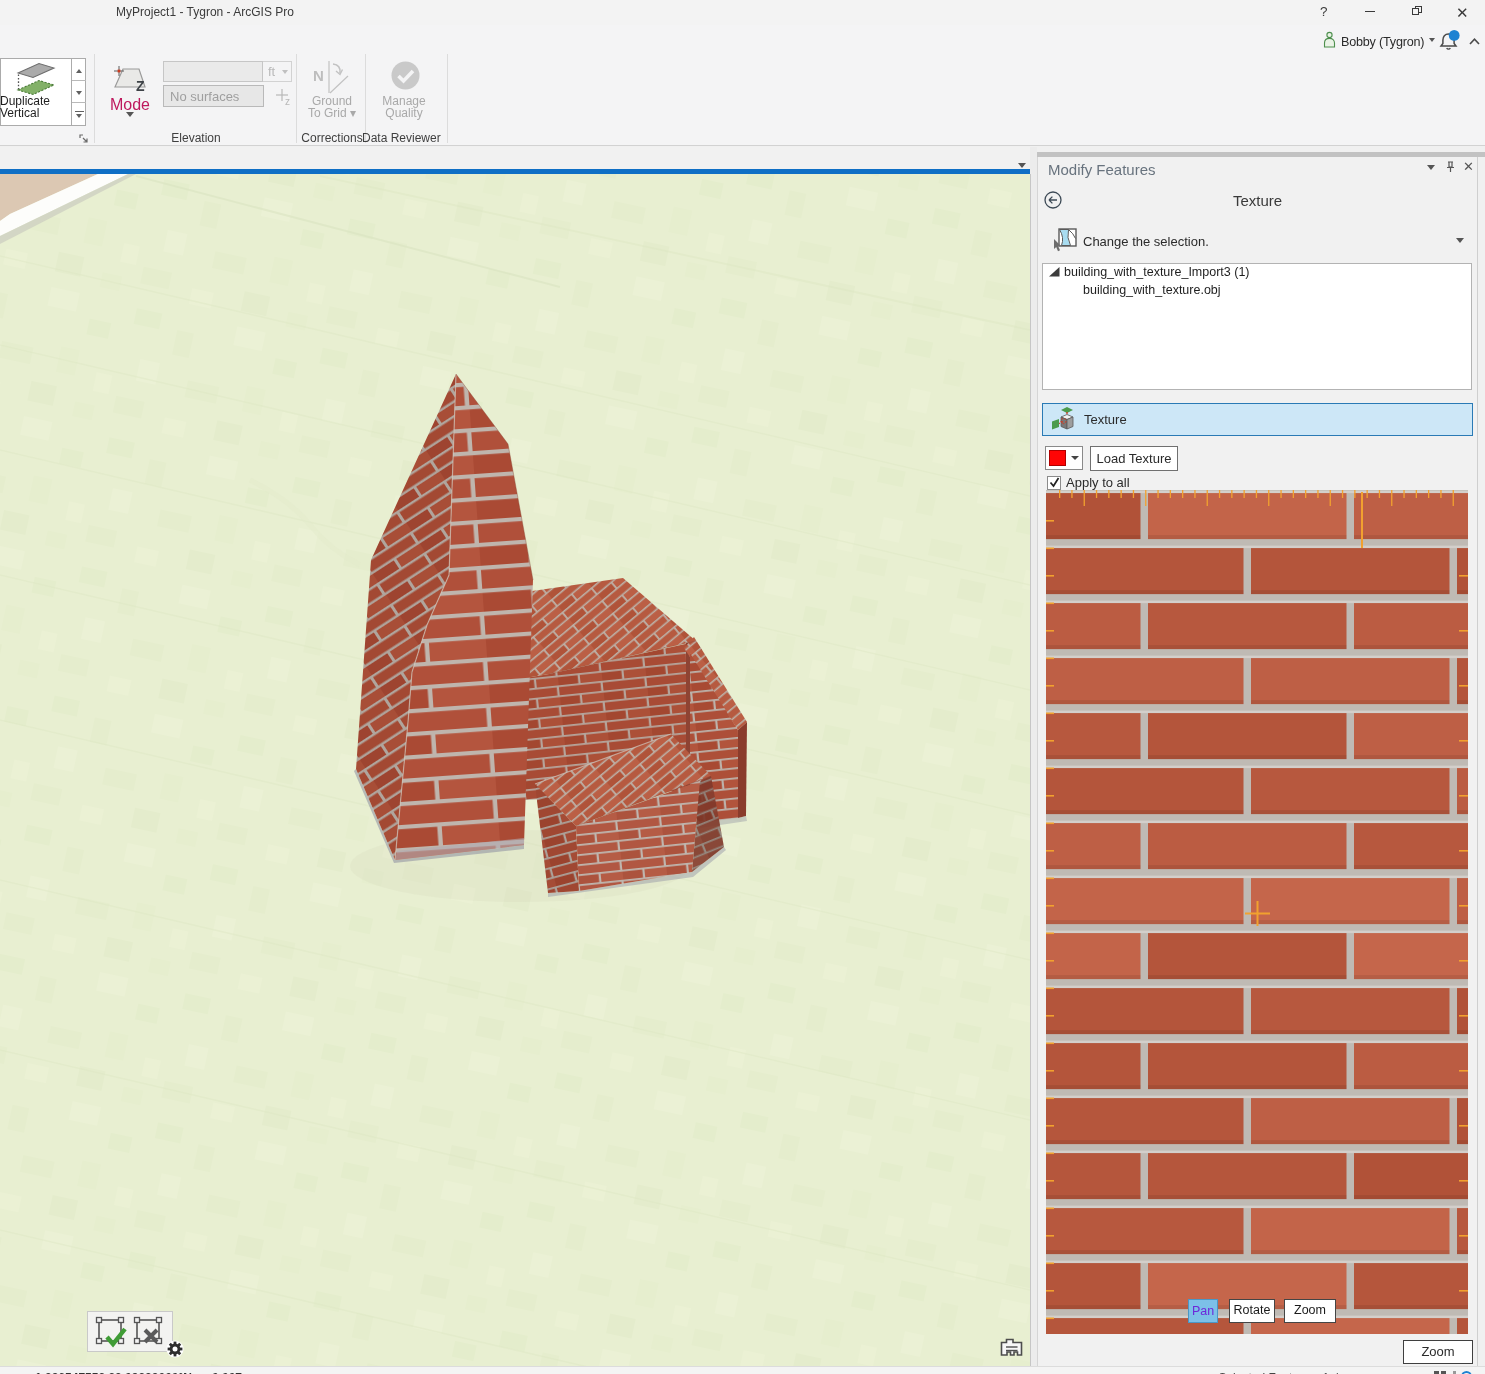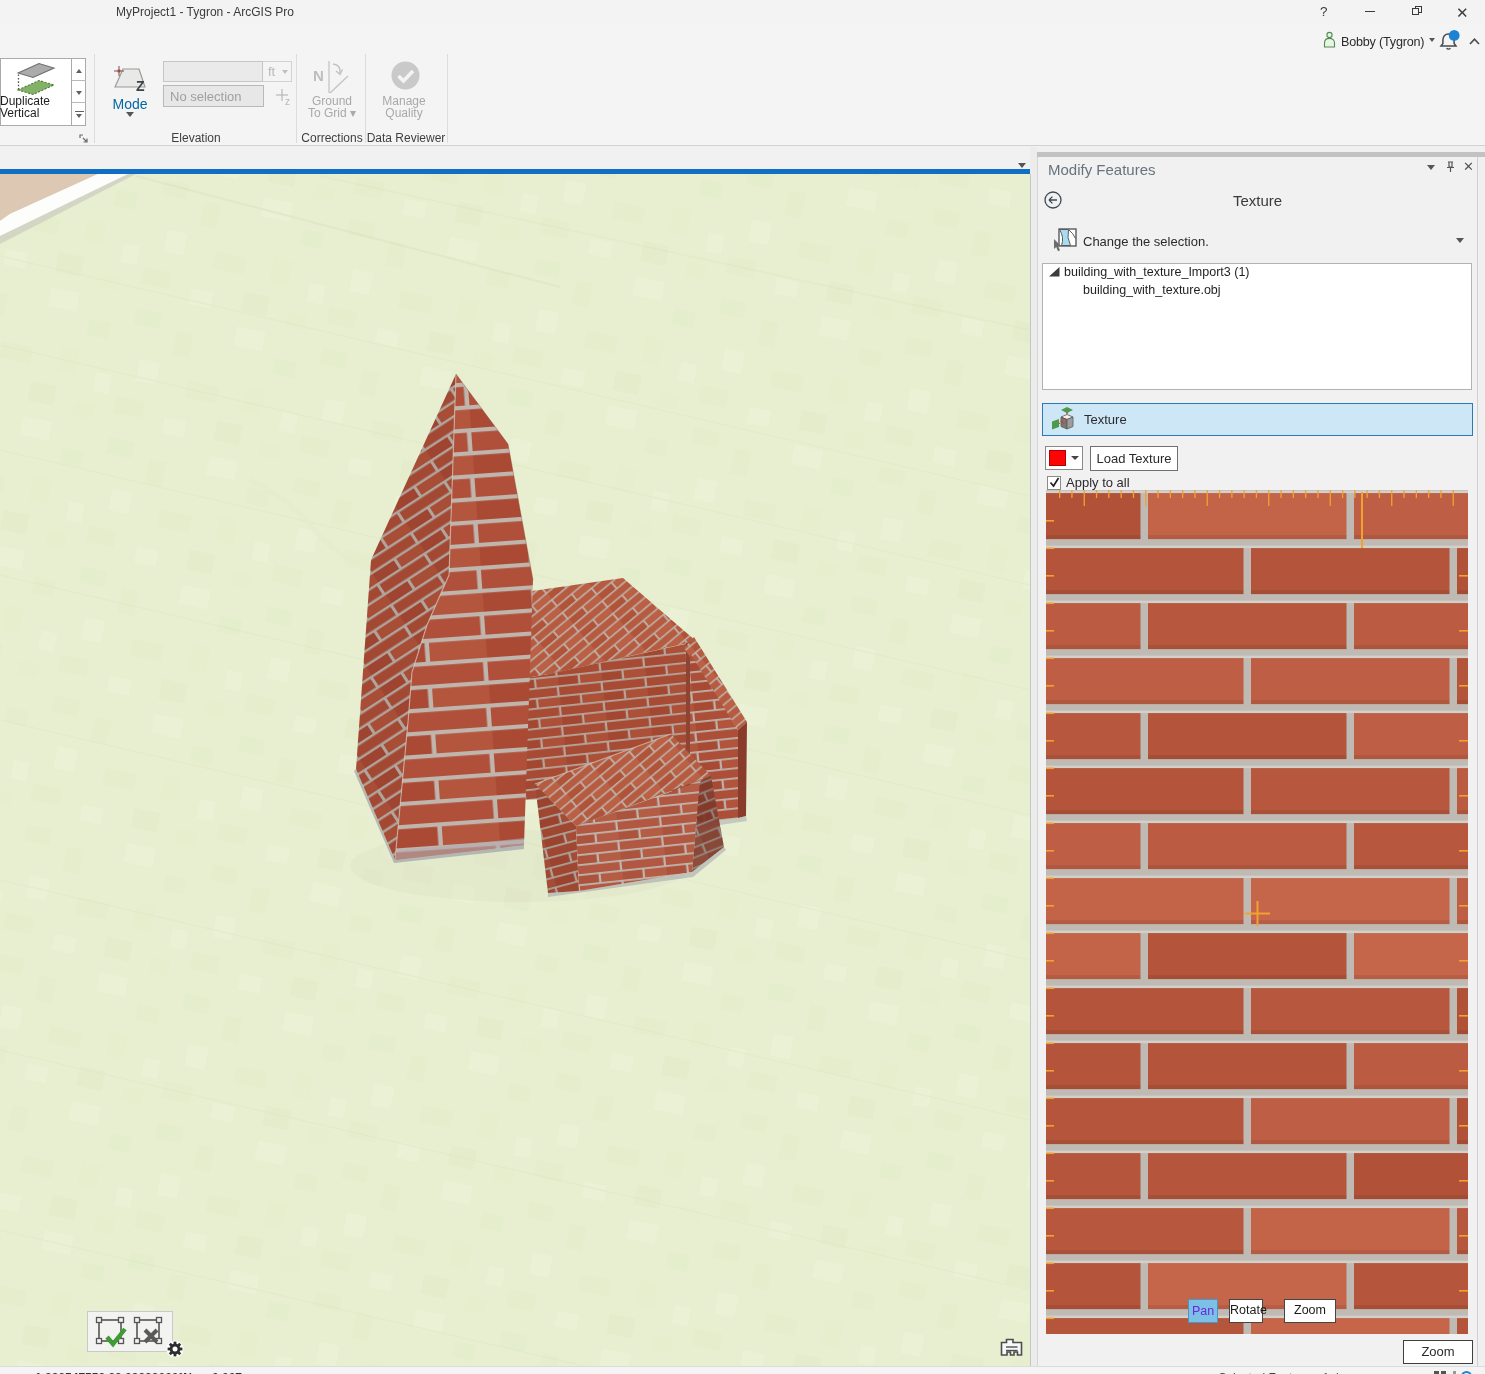--- a/index.html
+++ b/index.html
@@ -50,29 +50,29 @@
 
 <div class="abs" style="left:94px;top:54px;width:1px;height:89px;background:#dcdcdc"></div>
 
 <svg class="abs" style="left:110px;top:59px" width="40" height="36" viewBox="0 0 40 36">
  <polygon points="5,28 13,10 29,10 35,28" fill="#e9e9e7" stroke="#9a9a9a" stroke-width="1.2"></polygon>
  <line x1="9" y1="7" x2="9" y2="17" stroke="#6a6a6a" stroke-width="1.1"></line>
  <line x1="4" y1="12" x2="14" y2="12" stroke="#6a6a6a" stroke-width="1.1"></line>
  <rect x="7.6" y="10.6" width="2.8" height="2.8" fill="#cc3b1f"></rect>
  <text x="26" y="32" font-family="Liberation Sans" font-size="14" font-weight="bold" fill="#3d4247">Z</text>
 </svg>
-<div class="abs" style="left:104px;top:96px;width:52px;text-align:center;font-size:14px;color:#0369a1">Mode</div>
+<div class="abs" style="left:104px;top:96px;width:52px;text-align:center;font-size:16px;color:#be185d">Mode</div>
 <div class="abs" style="left:126px;top:112px;width:0;height:0;border-left:4px solid transparent;border-right:4px solid transparent;border-top:5px solid #555"></div>
 
 <div class="abs" style="left:163px;top:61px;width:100px;height:21px;background:#eaeaea;border:1px solid #c6c6c6"></div>
 <div class="abs" style="left:263px;top:61px;width:29px;height:21px;background:#f4f4f5;border:1px solid #d2d2d2;border-left:none"></div>
 <div class="abs" style="left:268px;top:63.5px;font-size:13px;color:#b9b9b9">ft</div>
 <div class="abs" style="left:282px;top:70px;width:0;height:0;border-left:3.5px solid transparent;border-right:3.5px solid transparent;border-top:4px solid #c0c0c0"></div>
 <div class="abs" style="left:163px;top:85px;width:101px;height:22px;background:#e7e7e7;border:1px solid #b9b9b9"></div>
-<div class="abs" style="left:170px;top:89px;font-size:13px;color:#9f9f9f">No selection</div>
+<div class="abs" style="left:170px;top:89px;font-size:13px;color:#9f9f9f">No surfaces</div>
 <svg class="abs" style="left:274px;top:88px" width="20" height="20" viewBox="0 0 20 20">
  <line x1="8" y1="1" x2="8" y2="13" stroke="#b8b8b8" stroke-width="1.2"></line>
  <line x1="2" y1="7" x2="14" y2="7" stroke="#b8b8b8" stroke-width="1.2"></line>
  <text x="11" y="17" font-size="10" fill="#b8b8b8" font-family="Liberation Sans">z</text>
 </svg>
 <div class="abs" style="left:150px;top:131px;width:92px;text-align:center;font-size:12px;color:#3f3f3f">Elevation</div>
 <div class="abs" style="left:296px;top:54px;width:1px;height:89px;background:#dcdcdc"></div>
 
 <svg class="abs" style="left:310px;top:58px" width="42" height="38" viewBox="0 0 42 38">
  <text x="3" y="23" font-size="15" font-weight="bold" fill="#bdbdbd" font-family="Liberation Sans">N</text>
@@ -83,21 +83,21 @@
 </svg>
 <div class="abs" style="left:300px;top:96px;width:64px;text-align:center;font-size:12px;color:#a9a9a9;line-height:11.5px">Ground<br>To Grid&nbsp;▾</div>
 <div class="abs" style="left:300px;top:131px;width:64px;text-align:center;font-size:12px;color:#3f3f3f">Corrections</div>
 <div class="abs" style="left:365px;top:54px;width:1px;height:89px;background:#dcdcdc"></div>
 
 <svg class="abs" style="left:391px;top:61px" width="29" height="29" viewBox="0 0 29 29">
  <circle cx="14.5" cy="14.5" r="14" fill="#c9c9c9"></circle>
  <path d="M7.5 15 l5 5 9.5-10" fill="none" stroke="#f4f4f5" stroke-width="3.6"></path>
 </svg>
 <div class="abs" style="left:372px;top:96px;width:64px;text-align:center;font-size:12px;color:#a9a9a9;line-height:11.5px">Manage<br>Quality</div>
-<div class="abs" style="left:362px;top:131px;width:88px;text-align:center;font-size:12px;color:#3f3f3f;white-space:nowrap">Data Reviewer</div>
+<div class="abs" style="left:362px;top:131px;width:88px;text-align:left;font-size:12px;color:#3f3f3f;white-space:nowrap">Data Reviewer</div>
 <div class="abs" style="left:447px;top:54px;width:1px;height:89px;background:#dcdcdc"></div>
 
 <svg class="abs" style="left:79px;top:134px" width="10" height="10" viewBox="0 0 10 10">
  <path d="M1 4 V1 H4" fill="none" stroke="#6a6a6a" stroke-width="1.2"></path>
  <path d="M4 4 L8 8 M8 4.5 V8 H4.5" fill="none" stroke="#6a6a6a" stroke-width="1.2"></path>
 </svg>
 
 <div class="abs" style="left:0;top:147px;width:1030px;height:22px;background:#f1f1f1"></div>
 <div class="abs" style="left:1018px;top:163px;width:0;height:0;border-left:4.5px solid transparent;border-right:4.5px solid transparent;border-top:5.5px solid #555"></div>
 <div class="abs" style="left:0;top:169px;width:1030px;height:4.5px;background:#0f6fc5"></div>
@@ -499,21 +499,21 @@
     <rect x="413" y="580.0" width="9" height="1.6" fill="#f2a12f"></rect>
     <rect x="413" y="635.0" width="9" height="1.6" fill="#f2a12f"></rect>
     <rect x="413" y="690.0" width="9" height="1.6" fill="#f2a12f"></rect>
     <rect x="413" y="745.0" width="9" height="1.6" fill="#f2a12f"></rect>
     <rect x="413" y="800.0" width="9" height="1.6" fill="#f2a12f"></rect>
     <rect x="315" y="2" width="2" height="56" fill="#f2a12f"></rect>
     <rect x="199" y="422.5" width="25" height="2" fill="#f2a12f"></rect>
     <rect x="210.5" y="411" width="2" height="25" fill="#f2a12f"></rect>
   </svg>
 <div class="abs" style="left:1188px;top:1299px;width:30px;height:24px;background:#7cc0e8;border:1px solid #4a97c6;font-size:12.5px;color:#6d28d9;text-align:center;line-height:22px">Pan</div>
-<div class="abs" style="left:1229px;top:1299px;width:34px;height:24px;background:#fff;border:1.3px solid #454545;font-size:12.5px;color:#1a1a1a;text-align:center;line-height:21px">Rotate</div>
+<div class="abs" style="left:1229px;top:1299px;width:46px;height:24px;background:#fff;border:1.3px solid #454545;font-size:12.5px;color:#1a1a1a;text-align:center;line-height:21px">Rotate</div>
 <div class="abs" style="left:1284px;top:1299px;width:52px;height:24px;background:#fff;border:1.3px solid #454545;font-size:12.5px;color:#1a1a1a;text-align:center;line-height:21px">Zoom</div>
 <div class="abs" style="left:1403px;top:1340px;width:70px;height:24px;background:#fff;border:1.5px solid #3f3f3f;font-size:13px;color:#2b2b2b;text-align:center;line-height:21px">Zoom</div>
 
 <div class="abs" style="left:0;top:1366px;width:1485px;height:8px;background:#f4f4f4;border-top:1px solid #dcdcdc;overflow:hidden">
  <div class="abs" style="left:35px;top:4px;font-size:12px;font-weight:bold;color:#333">1.386547552.33.09382000°N&nbsp;&nbsp;&nbsp;&nbsp;&nbsp;&nbsp;0.007</div>
  <div class="abs" style="left:1205px;top:4px;font-size:12px;color:#444">⊞ Selected Features: 1&nbsp; |</div>
  <div class="abs" style="left:1434px;top:4px;width:4.5px;height:8px;background:#555"></div>
  <div class="abs" style="left:1441px;top:4px;width:4.5px;height:8px;background:#555"></div>
  <div class="abs" style="left:1453px;top:4px;width:2.5px;height:8px;background:#999"></div>
  <div class="abs" style="left:1461px;top:4px;width:11px;height:11px;border:2.5px solid #1e82d2;border-radius:50%"></div>

